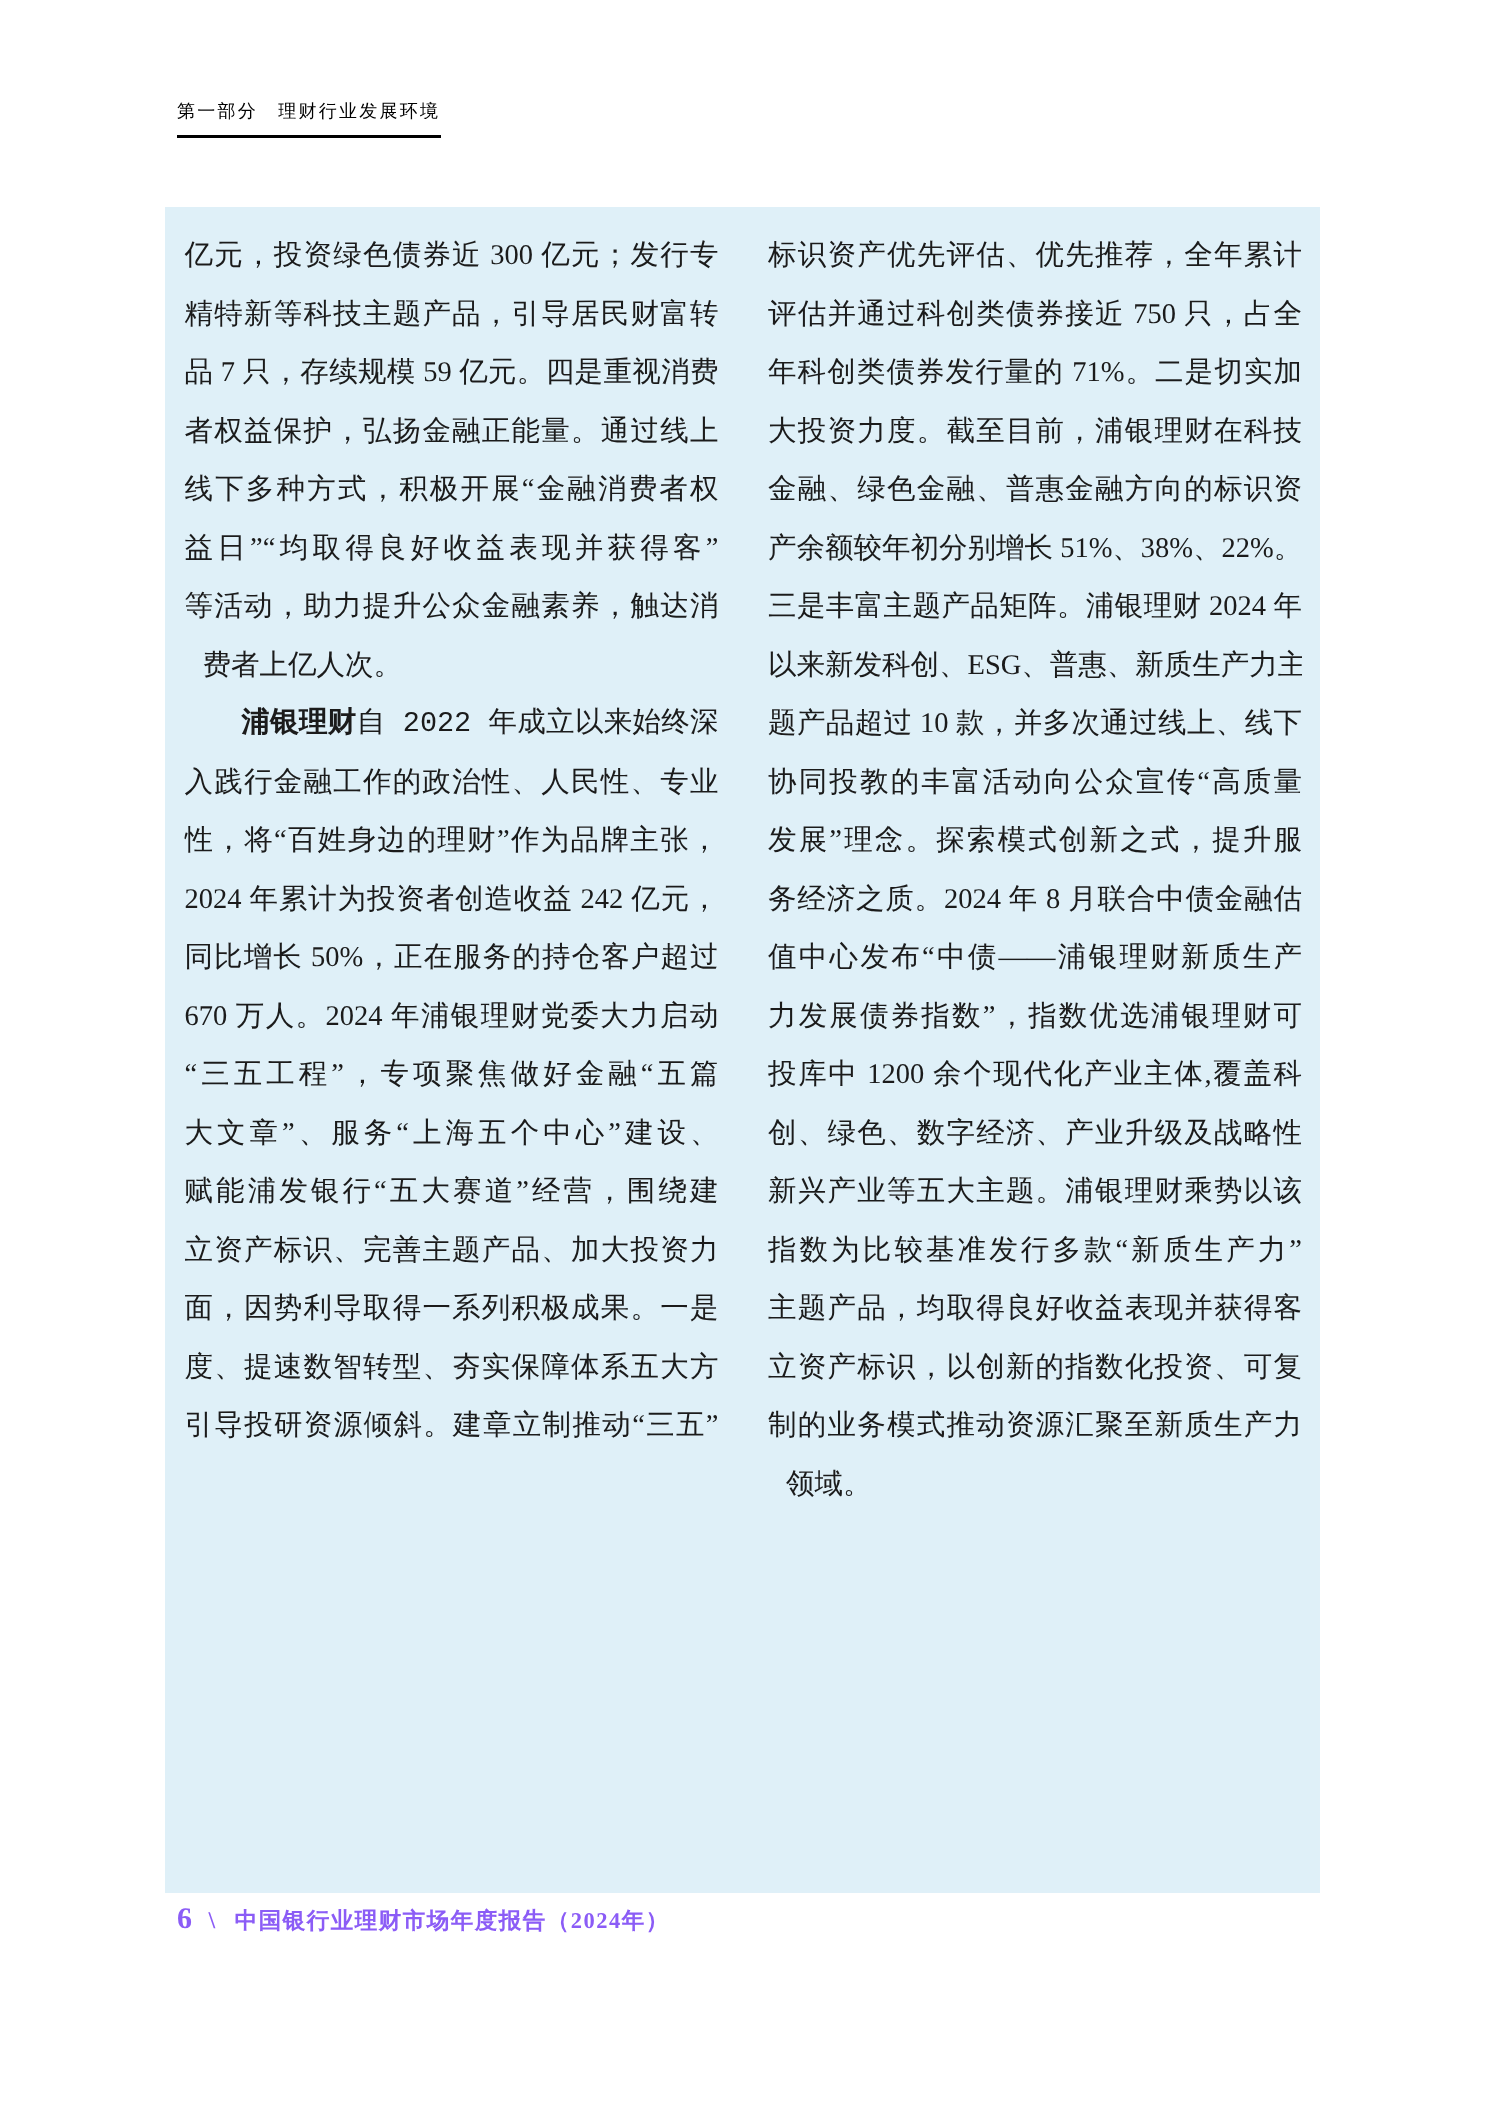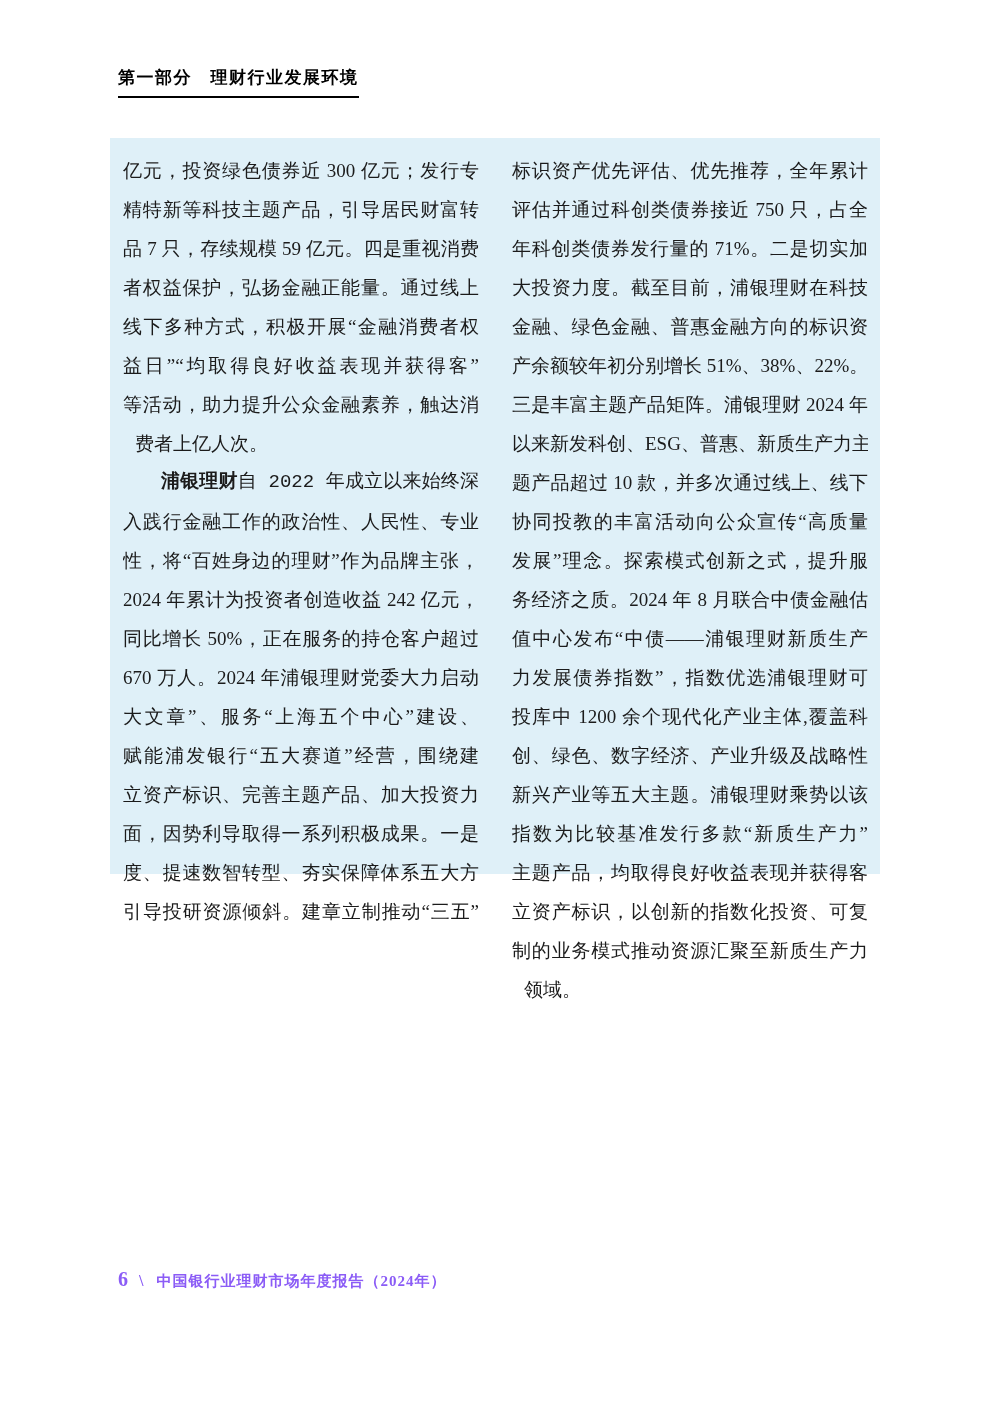--- a/index.html
+++ b/index.html
@@ -12,34 +12,34 @@
     font-family: "Liberation Serif", serif;
     color: #1b1b1b;
     overflow: hidden;
   }
   .section-heading {
     position: absolute;
     left: 118px;
     top: 66px;
     display: inline-block;
     font-family: "Liberation Sans", sans-serif;
-    font-weight: bold;
-    font-size: 17px;
+    font-weight: normal;
+    font-size: 12px;
     letter-spacing: 1.5px;
     color: #000000;
     padding-bottom: 7px;
     border-bottom: 2px solid #000000;
     white-space: pre;
   }
   .callout {
     position: absolute;
     left: 110px;
     top: 138px;
     width: 770px;
-    height: 736px;
+    height: 1124px;
   }
   .col {
     position: absolute;
     top: 13px;
     width: 356px;
     font-size: 19px;
   }
   .col-left  { left: 13px; }
   .col-right { left: 402px; }
   .tline {
@@ -89,20 +89,21 @@
         <div class="tline">线下多种方式，积极开展“金融消费者权</div>
         <div class="tline">益日”“均取得良好收益表现并获得客”</div>
         <div class="tline">等活动，助力提升公众金融素养，触达消</div>
         <div class="tline end">费者上亿人次。</div>
         <div class="tline indent"><b>浦银理财</b>自 2022 年成立以来始终深</div>
         <div class="tline">入践行金融工作的政治性、人民性、专业</div>
         <div class="tline">性，将“百姓身边的理财”作为品牌主张，</div>
         <div class="tline">2024 年累计为投资者创造收益 242 亿元，</div>
         <div class="tline">同比增长 50%，正在服务的持仓客户超过</div>
         <div class="tline">670 万人。2024 年浦银理财党委大力启动</div>
+        <div class="tline">“三五工程”，专项聚焦做好金融“五篇</div>
         <div class="tline">大文章”、服务“上海五个中心”建设、</div>
         <div class="tline">赋能浦发银行“五大赛道”经营，围绕建</div>
         <div class="tline">立资产标识、完善主题产品、加大投资力</div>
         <div class="tline">面，因势利导取得一系列积极成果。一是</div>
         <div class="tline">度、提速数智转型、夯实保障体系五大方</div>
         <div class="tline">引导投研资源倾斜。建章立制推动“三五”</div>
       </div>
     <div class="col col-right">
         <div class="tline">标识资产优先评估、优先推荐，全年累计</div>
         <div class="tline">评估并通过科创类债券接近 750 只，占全</div>

